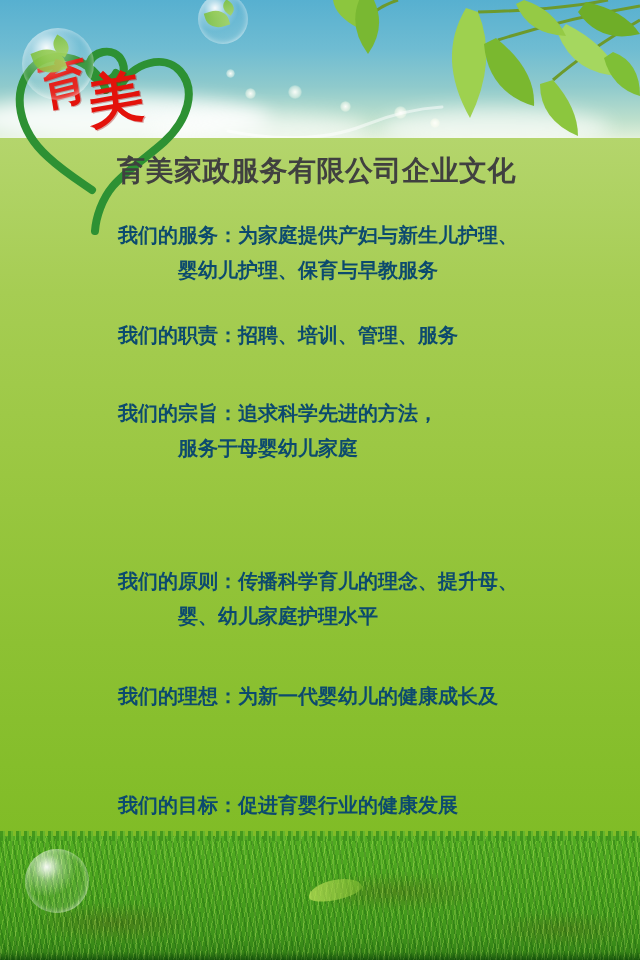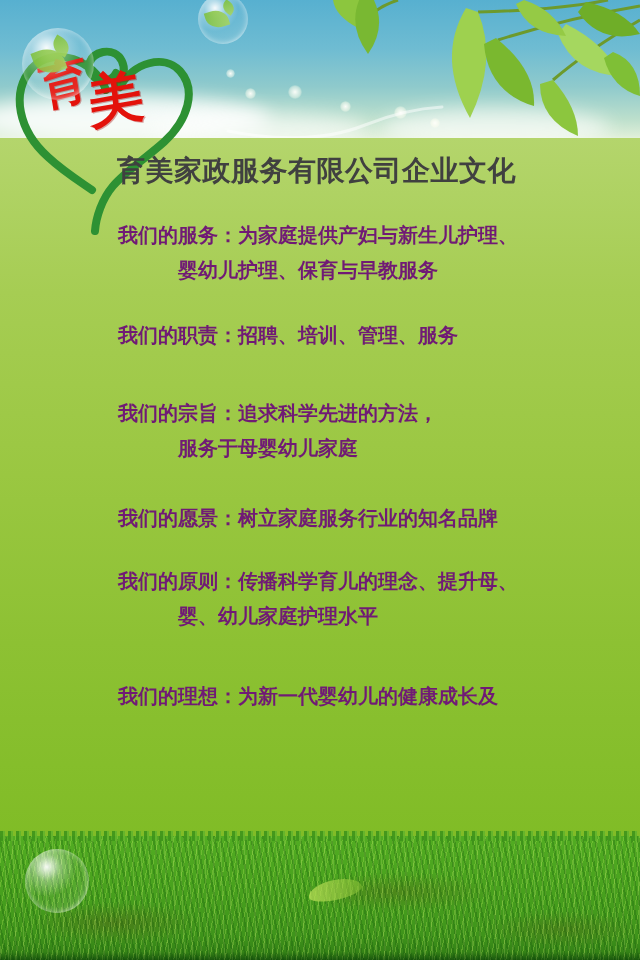--- a/index.html
+++ b/index.html
@@ -46,21 +46,21 @@
   .logo{position:absolute;left:6px;top:20px;width:196px;height:215px;}
   .brand-char{position:absolute;color:#e3120b;font-weight:bold;text-shadow:1px 1px 0 rgba(160,0,0,.35);}
   .brand-char.yu{left:34px;top:32px;font-size:48px;transform:rotate(-14deg) skewX(-4deg);}
   .brand-char.mei{left:82px;top:42px;font-size:56px;transform:rotate(-10deg) skewX(-4deg);}
 
   
   .swoosh{position:absolute;left:220px;top:95px;}
 
   
   .title{position:absolute;left:117px;top:152px;font-size:28px;font-weight:bold;color:#404040;letter-spacing:.5px;white-space:nowrap;}
-  .section{position:absolute;left:118px;width:470px;font-size:20px;font-weight:bold;color:#701a75;line-height:35px;white-space:nowrap;}
+  .section{position:absolute;left:118px;width:470px;font-size:20px;font-weight:bold;color:#0c4a6e;line-height:35px;white-space:nowrap;}
   .section .cont{margin-left:60px;}
   .s1{top:218px}.s2{top:318px}.s3{top:396px}.s4{top:501px}.s5{top:564px}.s6{top:679px}.s7{top:788px}
 </style>
 </head>
 <body>
 
 <div class="poster">
 
   <div class="sky"></div>
   <div class="cloud c1"></div>
@@ -134,27 +134,27 @@
 
   <div class="section s2">
     <div><span>我们的职责：</span><span>招聘、培训、管理、服务</span></div>
   </div>
 
   <div class="section s3">
     <div><span>我们的宗旨：</span><span>追求科学先进的方法，</span></div>
     <div class="cont">服务于母婴幼儿家庭</div>
   </div>
 
-  <div class="section s4">
-    <div><span>我们的愿景：</span><span>树立家庭服务行业的知名品牌</span></div>
-  </div>
 
   <div class="section s5">
     <div><span>我们的原则：</span><span>传播科学育儿的理念、提升母、</span></div>
     <div class="cont">婴、幼儿家庭护理水平</div>
   </div>
 
   <div class="section s6">
     <div><span>我们的理想：</span><span>为新一代婴幼儿的健康成长及</span></div>
   </div>
 
+  <div class="section s7">
+    <div><span>我们的目标：</span><span>促进育婴行业的健康发展</span></div>
+  </div>
 
 </div>
 
 </body></html>

